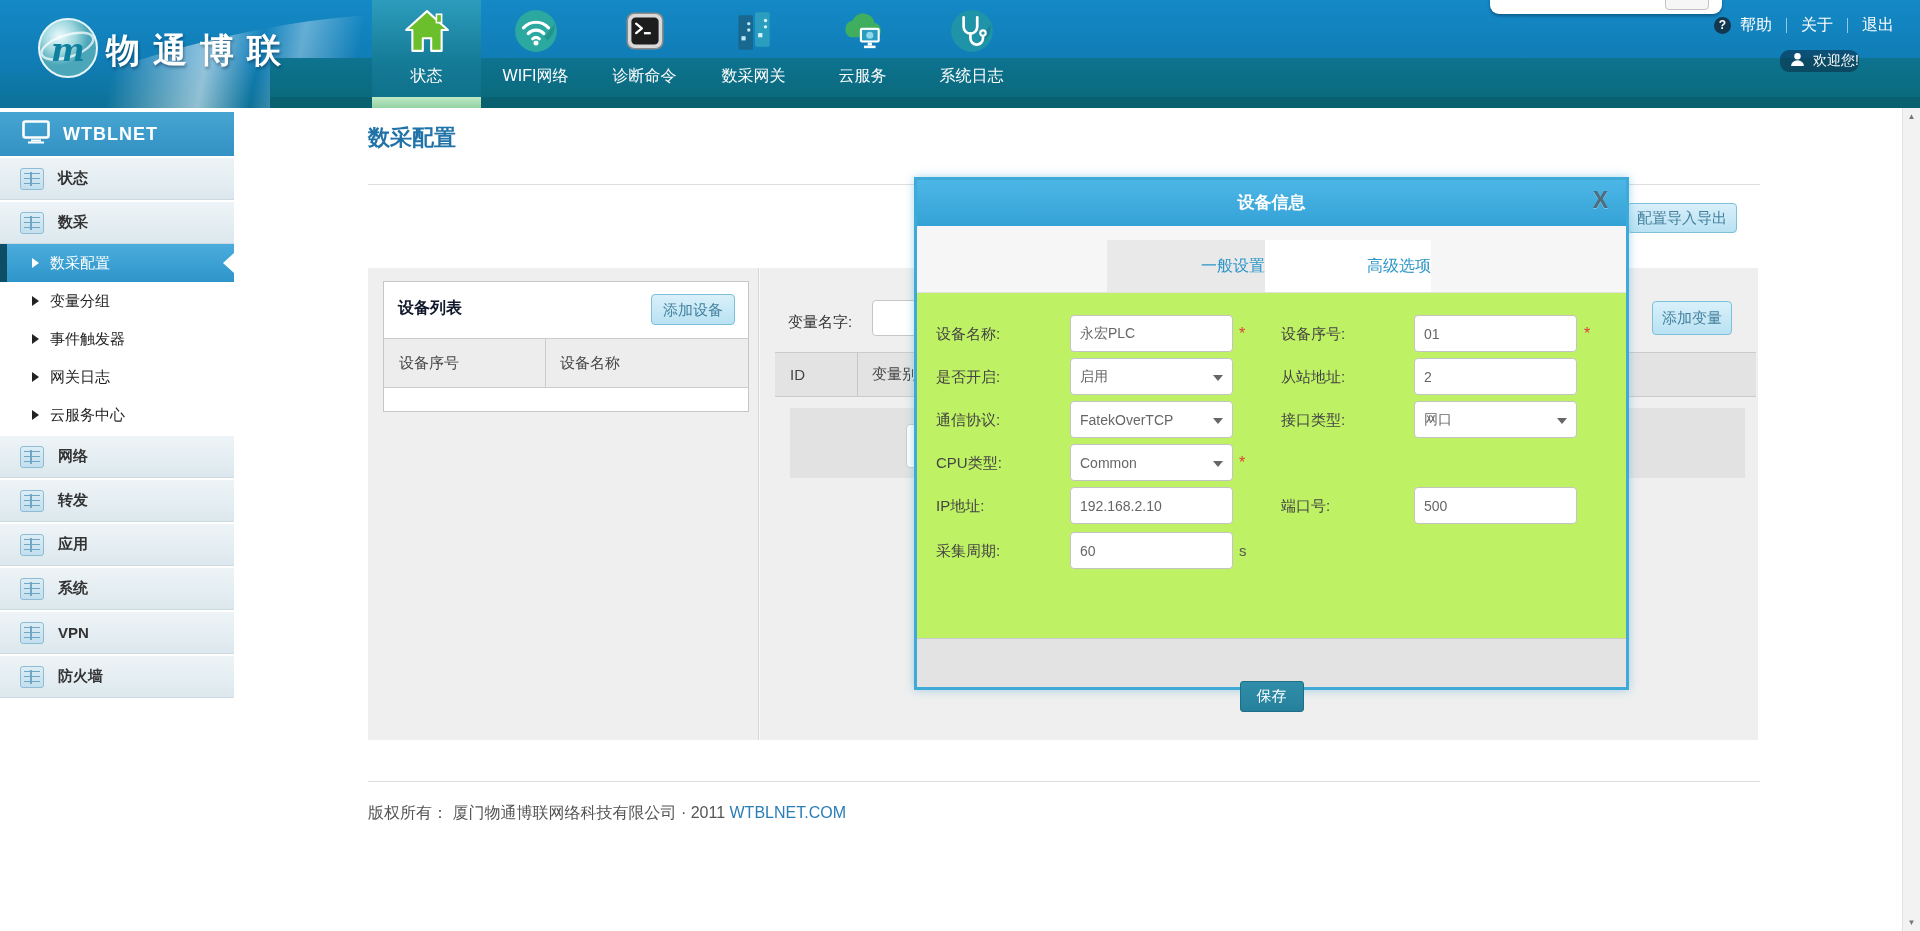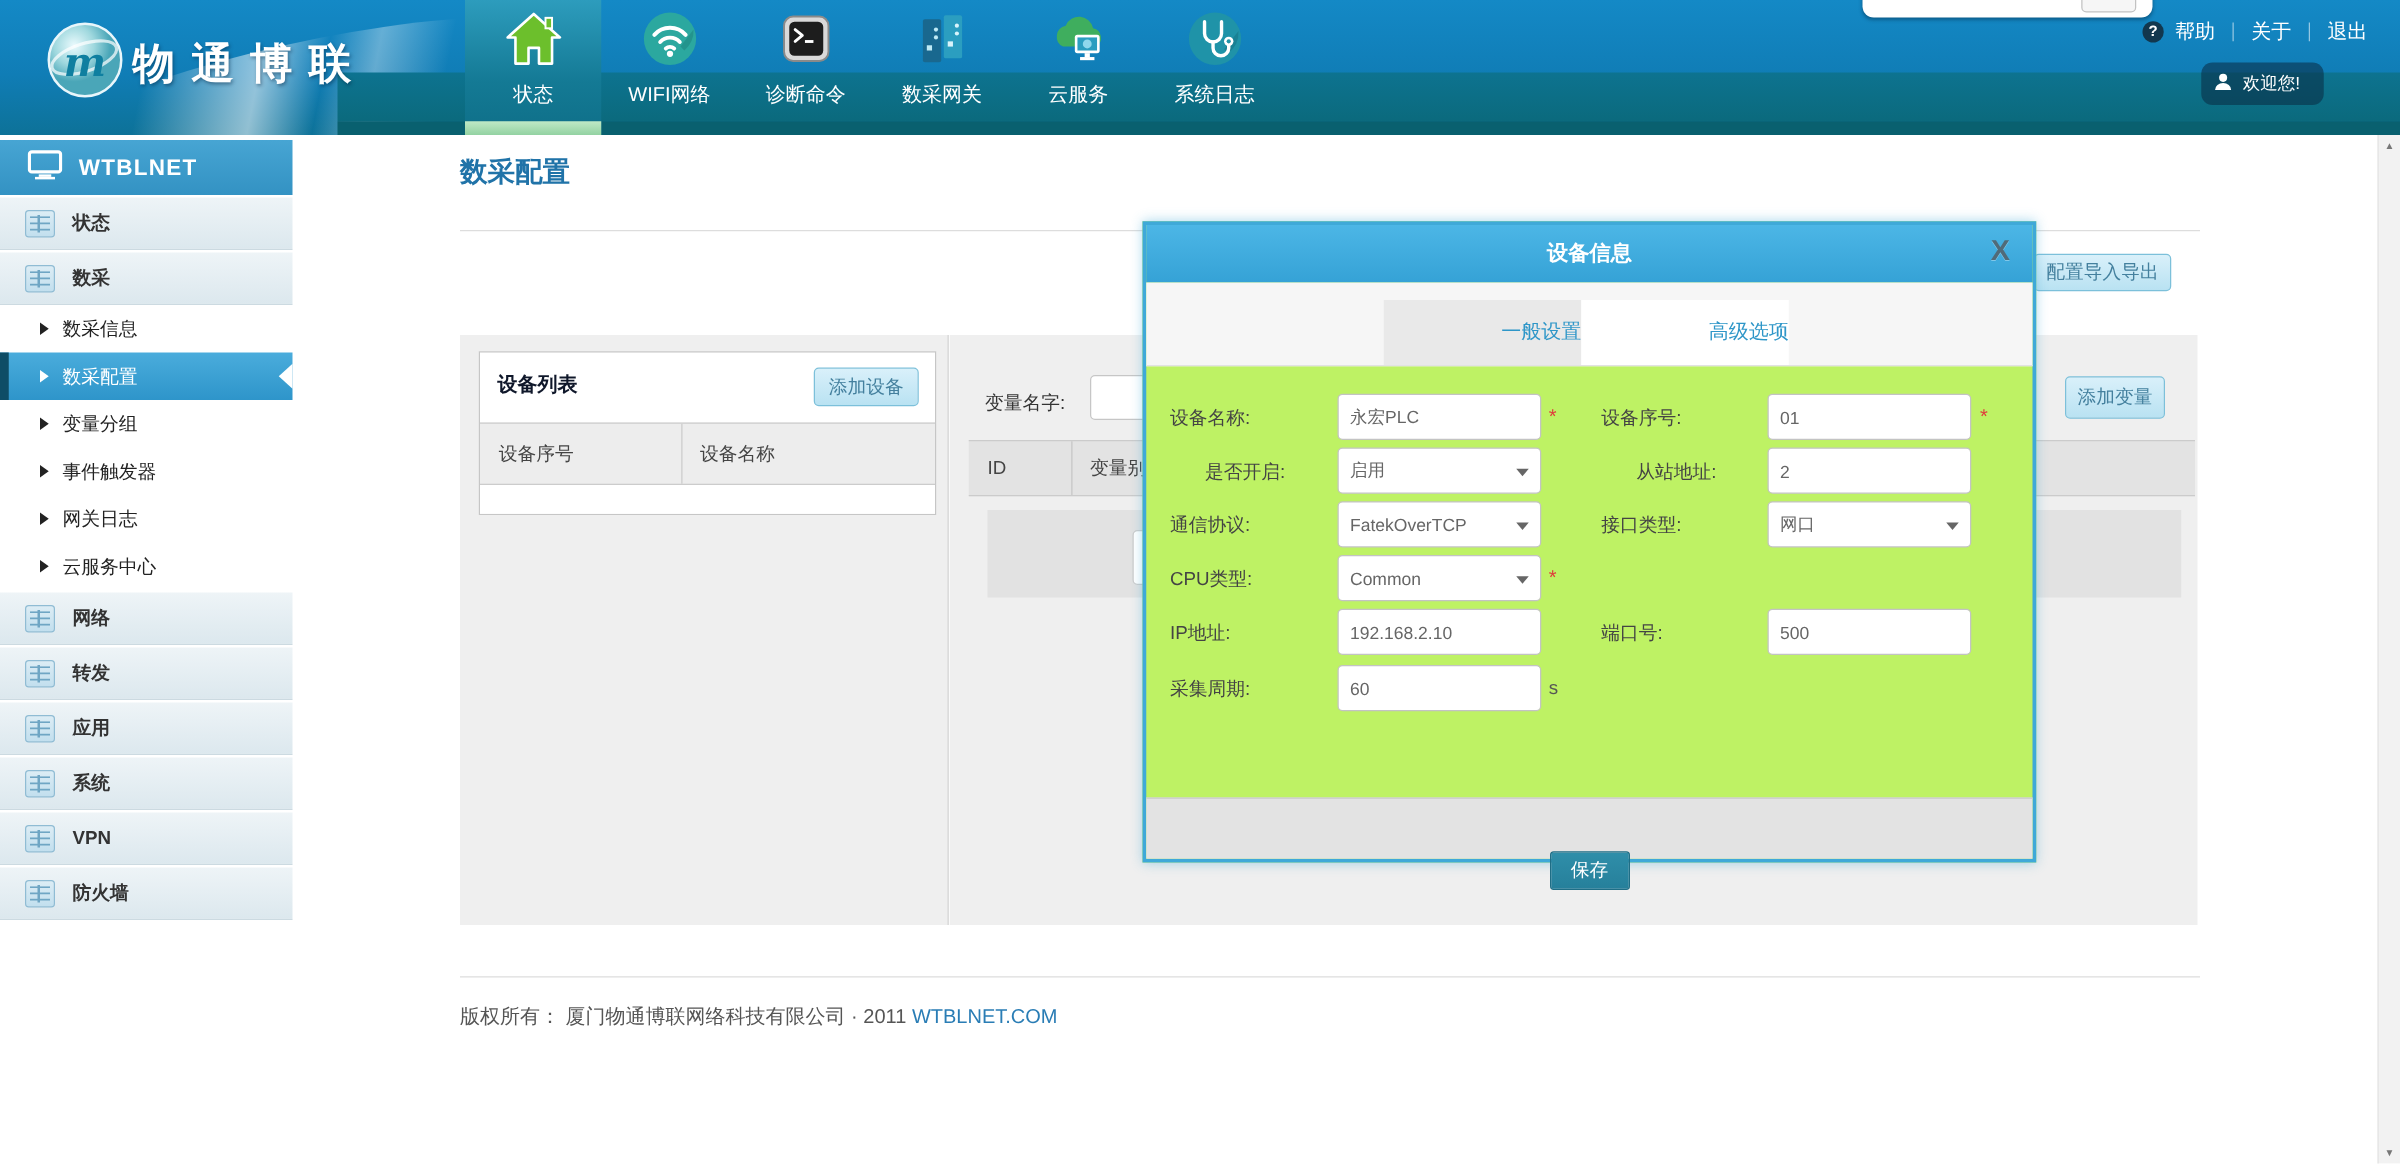--- a/index.html
+++ b/index.html
@@ -28,21 +28,21 @@
   .search-box{position:absolute;left:1490px;top:-28px;width:232px;height:42px;background:#fff;
               border-radius:9px;box-shadow:0 2px 3px rgba(0,20,40,.35);}
   .search-input{position:absolute;left:8px;bottom:3px;width:150px;height:10px;border:none;outline:none;font-size:9px;}
   .search-btn{position:absolute;right:13px;bottom:4px;width:42px;height:20px;background:#f6f6f6;
               border:1px solid #c2c2c2;border-radius:4px;}
   .hdr-links{position:absolute;right:22px;top:15px;display:flex;align-items:center;color:#fff;font-size:16px;z-index:3;}
   .hdr-links .lk{cursor:pointer;padding:0 4px;}
   .q-badge{display:inline-block;width:17px;height:17px;border-radius:50%;background:#12374e;color:#fff;
            font-size:12px;font-weight:bold;text-align:center;line-height:17px;margin-right:5px;}
   .sep{width:1px;height:15px;background:rgba(255,255,255,.55);margin:0 10px;}
-  .welcome{position:absolute;right:61px;top:50px;height:34px;padding:0 19px 0 10px;border-radius:9px;
+  .welcome{position:absolute;right:61px;top:50px;height:22px;padding:0 0 0 10px;border-radius:9px;
            background:rgba(10,42,66,.55);display:flex;align-items:center;gap:8px;color:#fff;font-size:14px;z-index:3;justify-content:space-between;}
 
   
   .sidebar{position:absolute;left:0;top:108px;width:234px;bottom:0;background:#fff;}
   .brand{margin-top:4px;height:44px;background:linear-gradient(180deg,#47a5d3,#3392c3);
          display:flex;align-items:center;gap:13px;padding-left:22px;color:#fff;font-weight:bold;
          font-size:18px;letter-spacing:1px;}
   .side-top{height:41px;margin-top:2px;background:linear-gradient(180deg,#eef4f7,#dce8ee);
             border-bottom:1px solid #ccdae1;display:flex;align-items:center;gap:14px;
             padding-left:20px;font-size:15px;font-weight:bold;color:#333;cursor:pointer;}
@@ -117,21 +117,21 @@
         background:#fff;box-sizing:border-box;font-size:14px;color:#666;padding:0 9px;
         font-family:"Liberation Sans","DejaVu Sans",sans-serif;}
   .m-select{display:flex;align-items:center;cursor:pointer;}
   .m-select .chev{position:absolute;right:9px;top:16px;width:0;height:0;border-left:5px solid transparent;
         border-right:5px solid transparent;border-top:6px solid #666;}
   .req{position:absolute;color:#e03c3c;font-size:16px;}
   .suffix{position:absolute;font-size:15px;color:#555;}
   .c1l{left:19px;}  .c1f{left:153px;} .c1r{left:322px;}
   .c2l{left:364px;} .c2f{left:497px;} .c2r{left:667px;}
   .r1{top:22px;} .r2{top:65px;} .r3{top:108px;} .r4{top:151px;} .r5{top:194px;} .r6{top:239px;}
-  .lr1{top:32px;}.lr2{top:75px;margin-left:28px;}.lr3{top:118px;}.lr4{top:161px;}.lr5{top:204px;}.lr6{top:249px;}
+  .lr1{top:32px;}.lr2{top:75px;}.lr3{top:118px;}.lr4{top:161px;}.lr5{top:204px;}.lr6{top:249px;}
   .modal-footer{position:absolute;left:0;right:0;bottom:0;height:48px;background:#e3e3e3;border-top:1px solid #c9c9c9;}
   .save-btn{position:absolute;left:50%;transform:translateX(-50%);top:8px;width:64px;height:31px;
         background:linear-gradient(180deg,#2f8ea9,#26809b);border:1px solid #1f6e86;color:#fff;
         font-size:15px;border-radius:3px;cursor:pointer;font-family:inherit;margin-top:34px;}
 </style>
 </head>
 <body>
 
 <div class="page">
 
@@ -272,24 +272,20 @@
 
     <div class="side-top">
       <span class="tbl-icon"></span>
       <span>状态</span>
     </div>
     <div class="side-top">
       <span class="tbl-icon"></span>
       <span>数采</span>
     </div>
 
-    <div class="side-sub">
-      <span class="caret"></span>
-      <span>数采信息</span>
-    </div>
     <div class="side-sub active">
       <span class="caret"></span>
       <span>数采配置</span>
     </div>
     <div class="side-sub">
       <span class="caret"></span>
       <span>变量分组</span>
     </div>
     <div class="side-sub">
       <span class="caret"></span>

